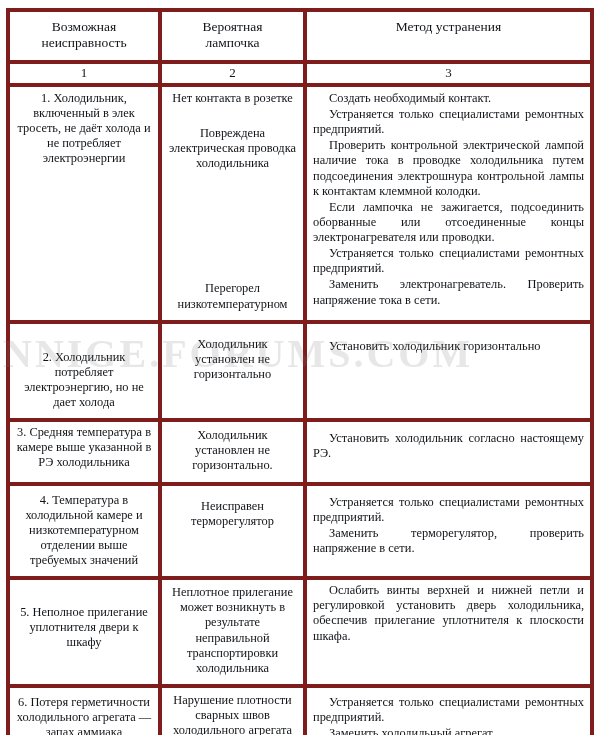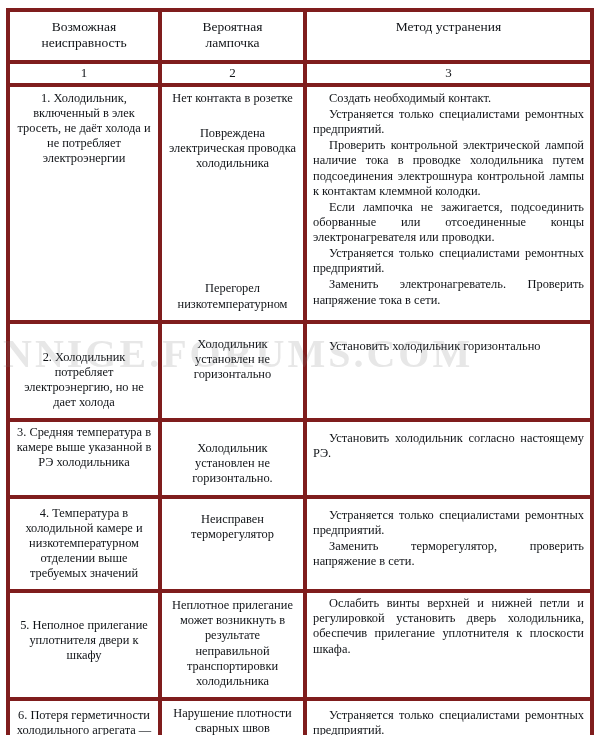--- a/index.html
+++ b/index.html
@@ -152,21 +152,21 @@
         </td>
       </tr>
 
       <tr class="row-body">
         <td class="c1">
           <div class="cell" style="padding-top:2px">
               <p class="noind">3. Средняя температура в камере выше указанной в РЭ холодильника</p>
             </div>
         </td>
         <td class="c2">
-          <div class="cell" style="padding-top:18px">
+          <div class="cell" style="padding-top:5px">
               <p class="noind">Холодильник установлен не горизонтально.</p>
             </div>
         </td>
         <td class="c3">
           <div class="cell" style="padding-top:8px">
               <p>Установить холодильник согласно настоящему РЭ.</p>
             </div>
         </td>
       </tr>
 

